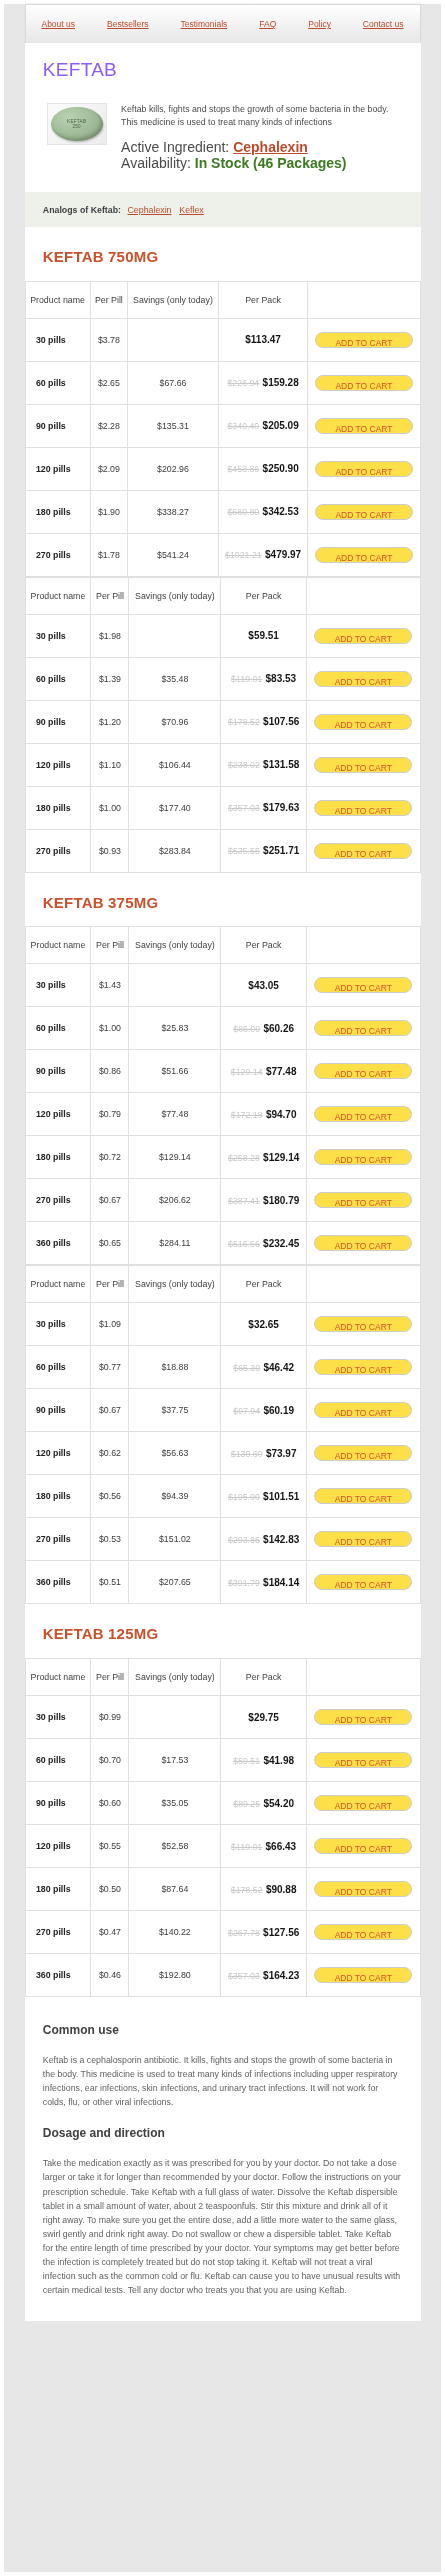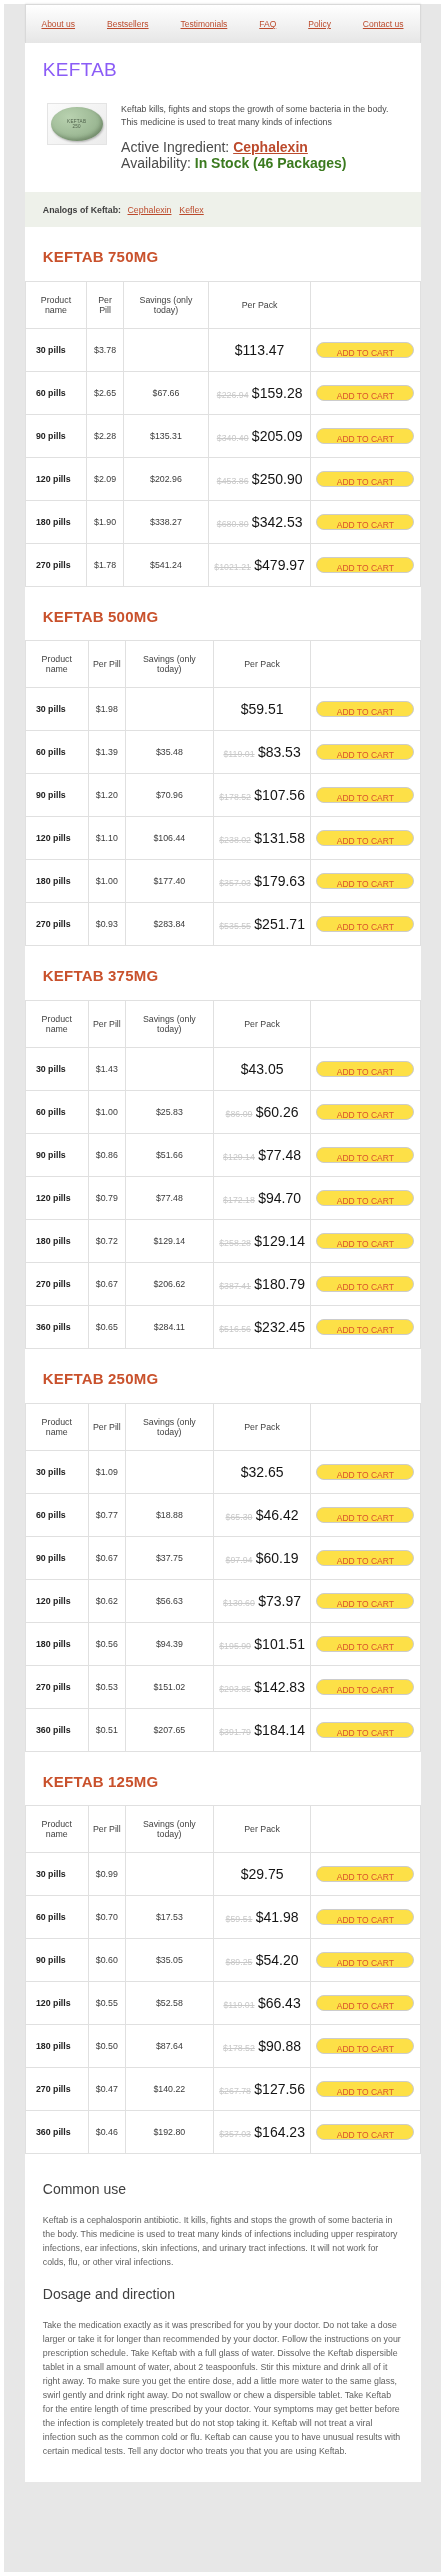--- a/index.html
+++ b/index.html
@@ -72,30 +72,30 @@
   .price-table th {
     border:0.7px solid #e0e0e0; font-weight:normal; color:#3f3f3f;
     font-size:8.8px; padding:13px 3.9px; text-align:center; background:#ffffff;
   }
   .price-table td {
     border:0.7px solid #e0e0e0; font-size:8.8px; color:#3a3a3a;
     padding:13px 5.2px; text-align:center; height:41px;
   }
   .price-table td.cell-name { text-align:left; padding-left:10.4px; font-weight:bold; color:#222; }
   .old-price { color:#c9c9c9; text-decoration:line-through; margin-right:3.3px; font-size:8.8px; }
-  .new-price { font-weight:normal; color:#141414; font-size:14px;text-align:center; }
+  .new-price { font-weight:bold; color:#141414; font-size:10px;text-align:center; }
   .cart-btn {
     display:inline-block; width:98px; height:16px; line-height:20px;
     border:0.7px solid #cccccc; border-radius:11px; background:#fde047;
     color:#d9522c; font-size:8.5px; font-family:"Liberation Sans", sans-serif;
     cursor:pointer; text-align:center;
   }
   
   .info-wrap { padding:9.1px 19.6px 23.5px 18.3px; }
-  .info-heading { color:#3f3f3f; font-size:14px; font-weight:normal; margin:17px 0 13px 0; }
+  .info-heading { color:#3f3f3f; font-size:12px; font-weight:bold; margin:17px 0 13px 0; }
   .info-text { color:#5f5f5f; font-size:8.8px; line-height:1.6; white-space:pre-line;margin-top:16px; }
 </style>
 </head>
 <body>
 
 <div class="page-bg">
 
 
   <div class="nav-strip" id="nav-strip">
       <a class="nav-link">About us</a>
@@ -187,21 +187,20 @@
             </tr>
             <tr>
               <td class="cell-name">270 pills</td>
               <td>$1.78</td>
               <td>$541.24</td>
               <td><span class="old-price">$1021.21</span><span class="new-price">$479.97</span></td>
               <td><button class="cart-btn">ADD TO CART</button></td>
             </tr>
           </tbody>
         </table>
-        <div class="strength-title">KEFTAB 500MG</div>
         <table class="price-table">
           <thead>
             <tr>
               <th>Product name</th>
               <th>Per Pill</th>
               <th>Savings (only today)</th>
               <th>Per Pack</th>
               <th></th>
             </tr>
           </thead>
@@ -306,21 +305,20 @@
             </tr>
             <tr>
               <td class="cell-name">360 pills</td>
               <td>$0.65</td>
               <td>$284.11</td>
               <td><span class="old-price">$516.56</span><span class="new-price">$232.45</span></td>
               <td><button class="cart-btn">ADD TO CART</button></td>
             </tr>
           </tbody>
         </table>
-        <div class="strength-title">KEFTAB 250MG</div>
         <table class="price-table">
           <thead>
             <tr>
               <th>Product name</th>
               <th>Per Pill</th>
               <th>Savings (only today)</th>
               <th>Per Pack</th>
               <th></th>
             </tr>
           </thead>

